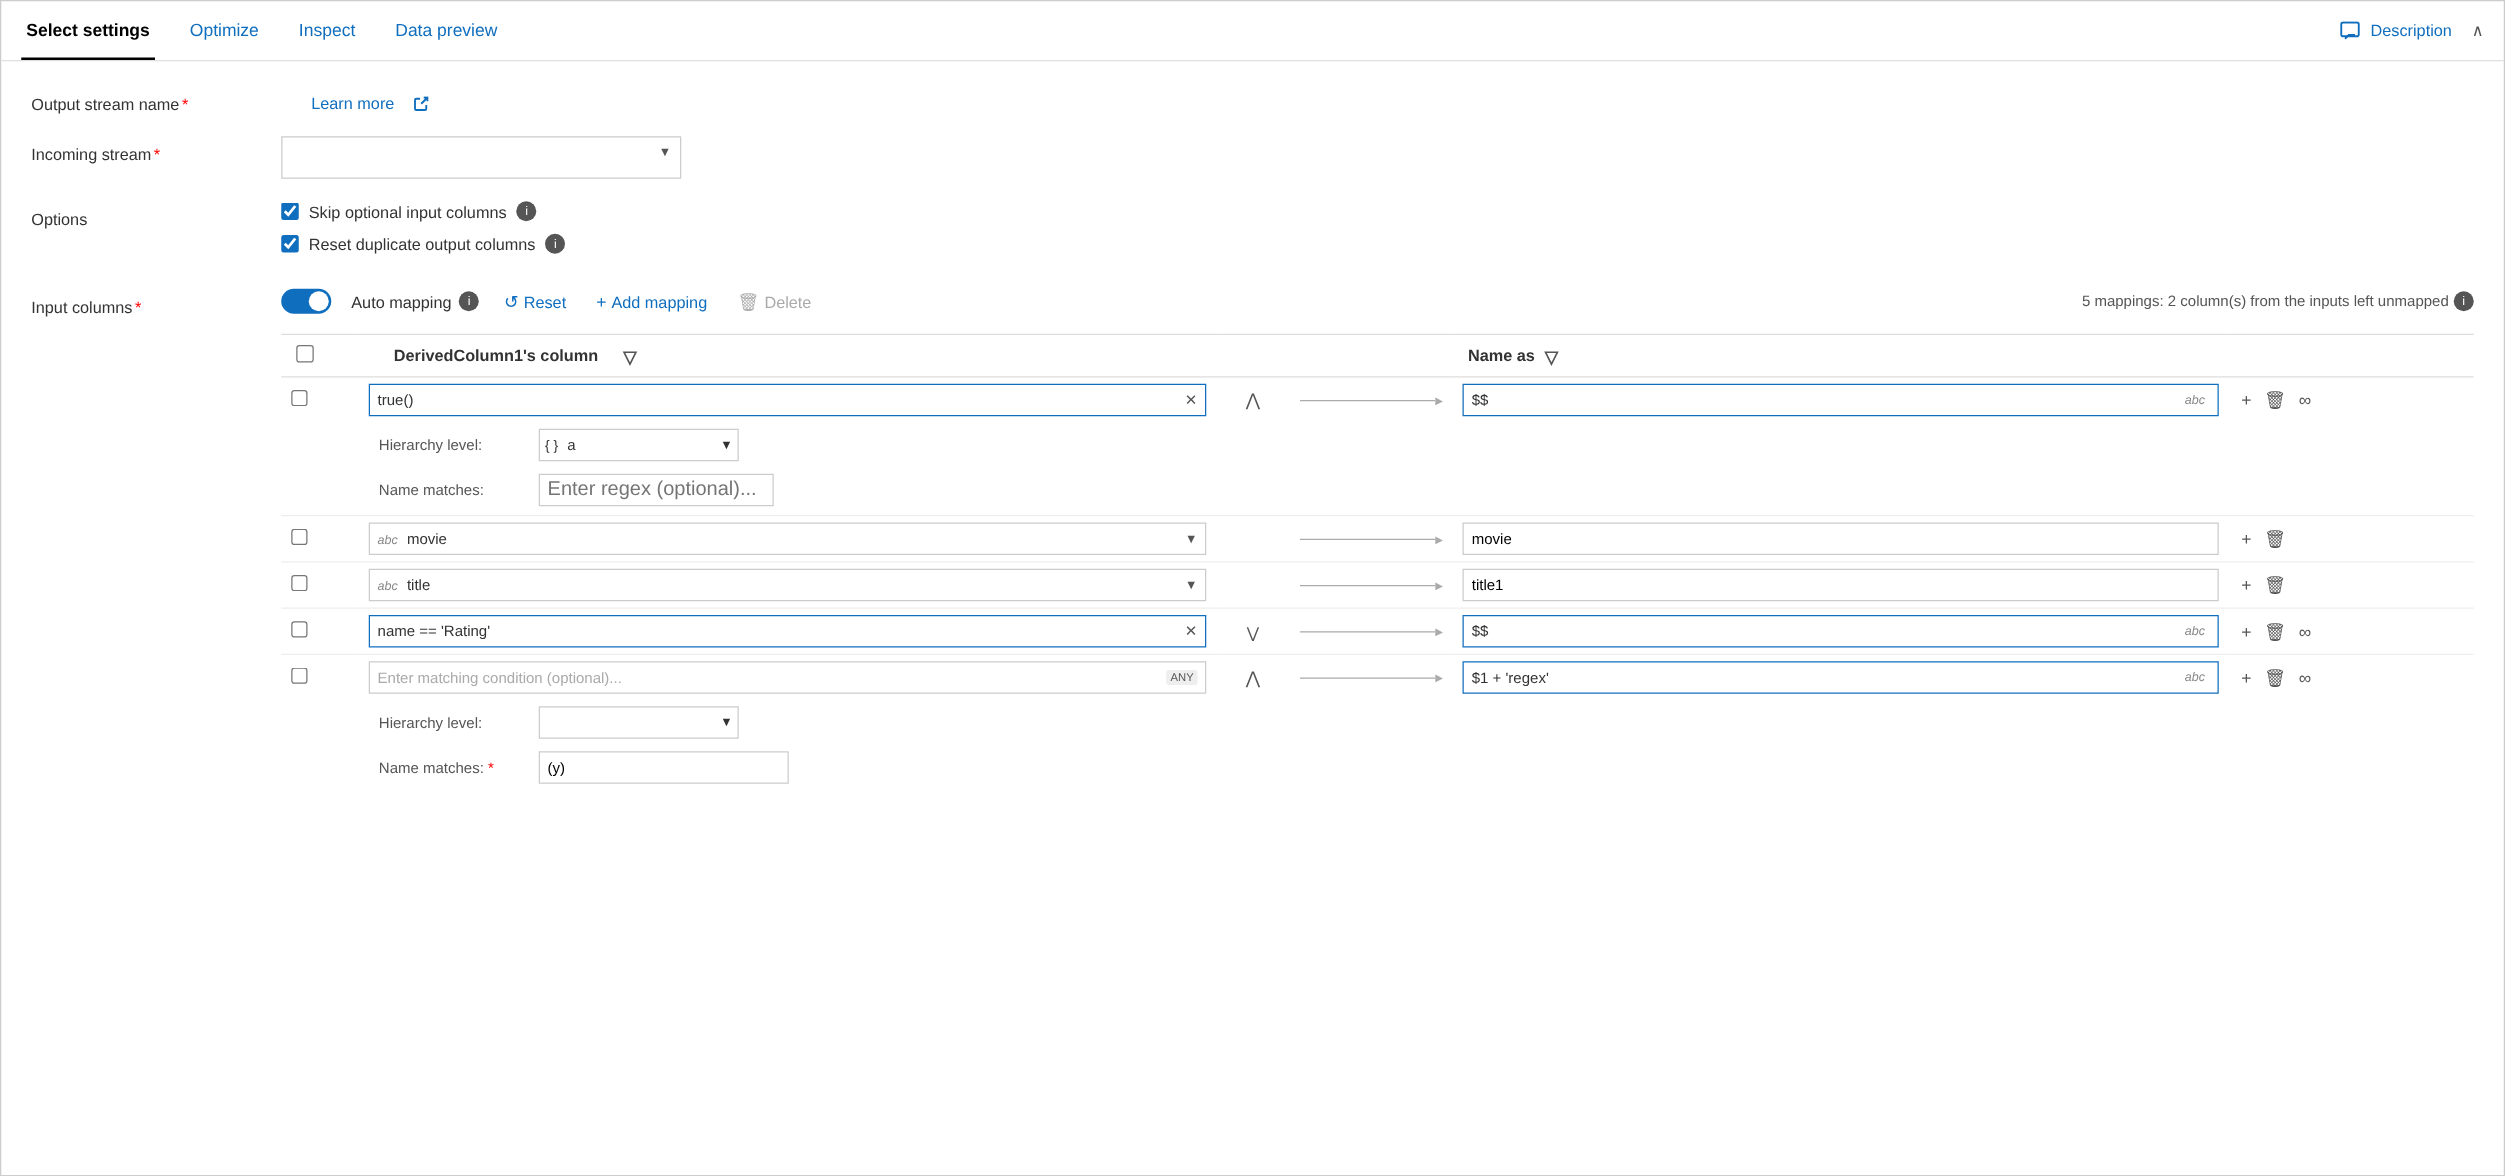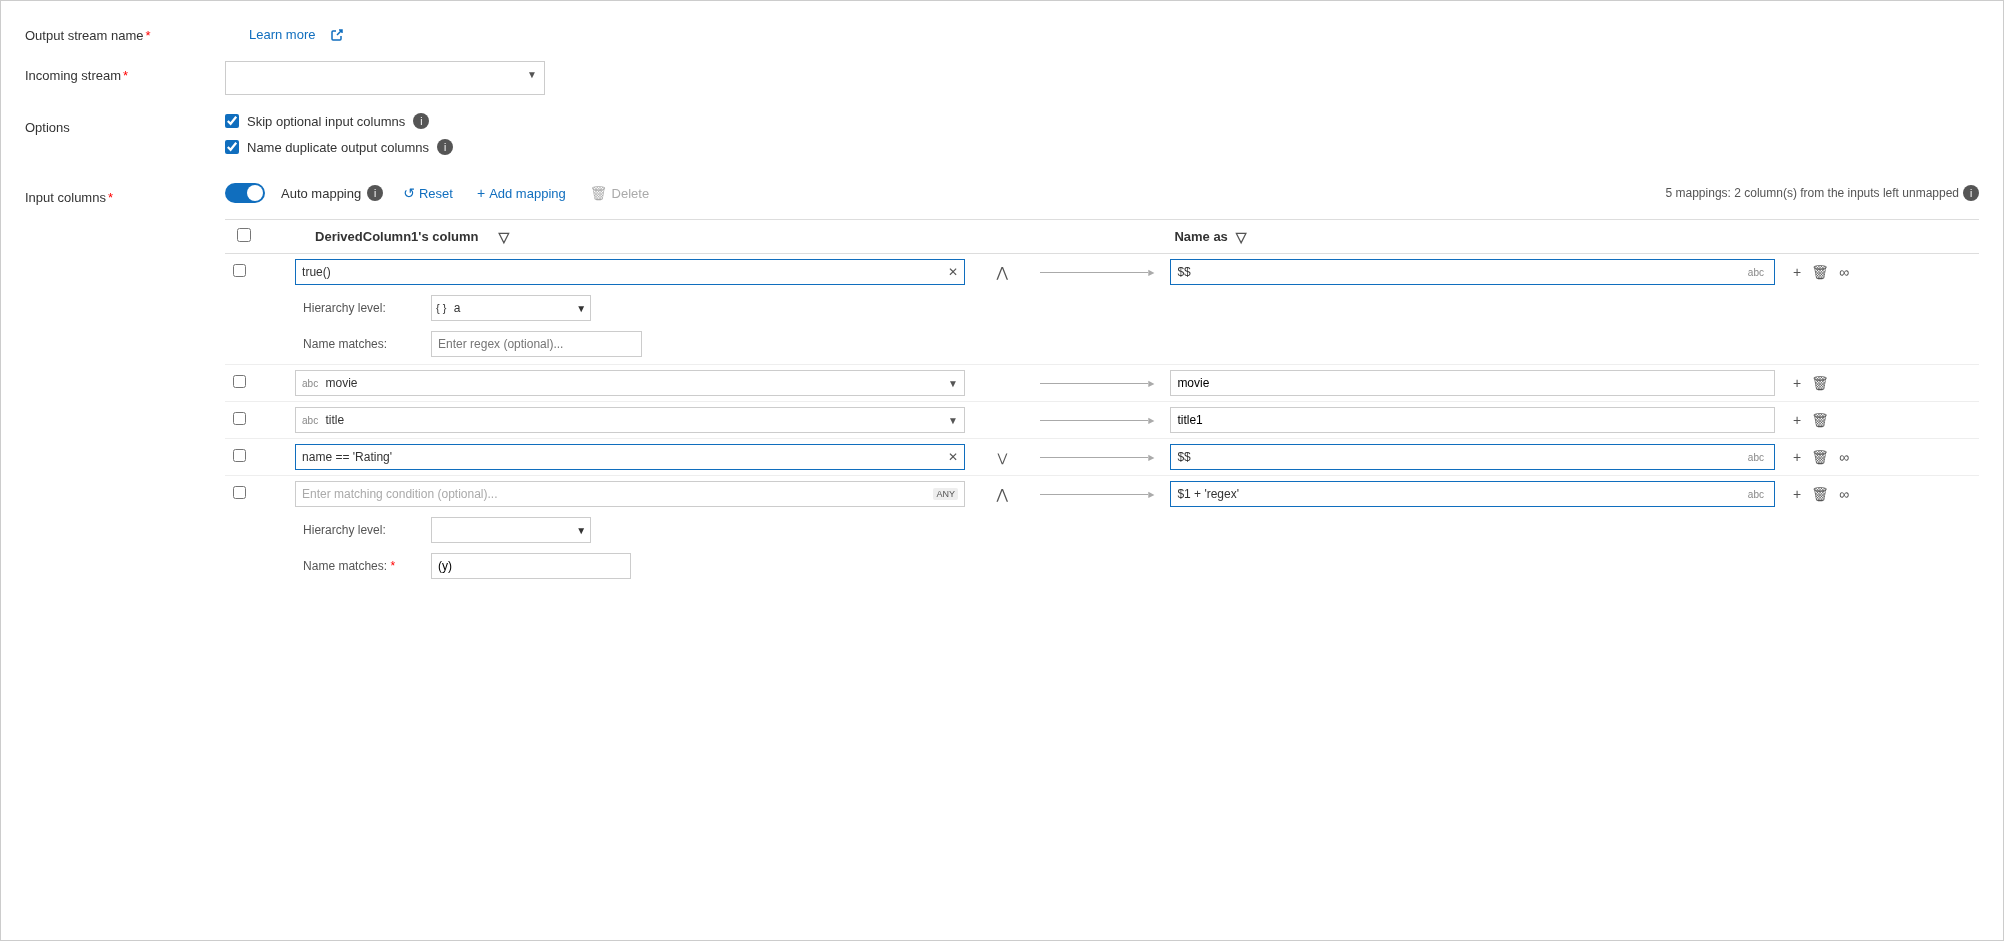--- a/index.html
+++ b/index.html
@@ -62,43 +62,59 @@
     .cell-input-normal { border: 1px solid #ccc; height: 26px; padding: 0 6px; font-size: 12px; width: 100%; background: #fff; outline: none; }
 
     .expand-icon { color: #555; cursor: pointer; font-size: 14px; }
     .arrow-line { display: flex; align-items: center; color: #aaa; }
     .arrow-line::before { content: ''; flex: 1; height: 1px; background: #aaa; }
     .arrow-line::after { content: '▶'; font-size: 8px; }
 
     .row-actions { display: flex; align-items: center; gap: 6px; }
     .icon-btn { background: none; border: none; cursor: pointer; color: #555; font-size: 14px; padding: 2px; }
 
-    .abc-badge { font-size: 10px; color: #888; margin-right: 4px; }
+    .abc-badge { font-size: 10px; color: #888; margin-right: 4px; font-style: italic; }
 
     .sub-row td { padding: 3px 8px; }
     .sub-label { font-size: 12px; color: #555; width: 120px; min-width: 120px; display: inline-block; }
 
     .hierarchy-select { border: 1px solid #ccc; height: 26px; font-size: 12px; padding: 0 4px; background: #fff; display: inline-flex; align-items: center; gap: 4px; min-width: 160px; justify-content: space-between; }
-    .regex-input { border: 1px solid #ccc; height: 26px; padding: 0 6px; font-size: 12px; width: 211px; color: #8b5cf6; background: #fff; }
+    .regex-input { border: 1px solid #ccc; height: 26px; padding: 0 6px; font-size: 16px; width: 188px; color: #8b5cf6; background: #fff; }
     .regex-input-required { border: 1px solid #ccc; height: 26px; padding: 0 6px; font-size: 12px; width: 200px; background: #fff; }
 
     .any-badge { font-size: 9px; color: #888; margin-left: 4px; }
 
     .filter-icon { cursor: pointer; color: #555; font-size: 14px; }
     .header-checkbox { width: 14px; height: 14px; }
 
     
     .th-source { display: flex; align-items: center; gap: 20px; margin-left: 16px; }
     .th-nameas { display: flex; align-items: center; gap: 8px; }
   </style>
 </head>
 <body>
 
 <div class="main-container">
 
+  <div class="tab-bar">
+    <div class="tabs">
+      <div class="tab active">Select settings</div>
+      <div class="tab">Optimize</div>
+      <div class="tab">Inspect</div>
+      <div class="tab">Data preview</div>
+    </div>
+    <div class="tab-right">
+      <svg viewBox="0 0 16 16" fill="none" stroke="#106ebe" stroke-width="1.5">
+        <rect x="1" y="1" width="14" height="11" rx="1.5"></rect>
+        <path d="M4 14l3-3h5"></path>
+      </svg>
+      <span>Description</span>
+      <span style="color:#555; margin-left:8px;">∧</span>
+    </div>
+  </div>
 
   <div class="content">
 
     <div class="form-row">
       <div class="form-label">
         <span>Output stream name</span><span class="required">*</span>
       </div>
       <div class="form-control">
         <a class="learn-more">
           <span>Learn more</span>
@@ -127,21 +143,21 @@
     <div class="form-row">
       <div class="form-label">Options</div>
       <div class="form-control">
         <div class="checkbox-row">
           <input type="checkbox" checked="" style="">
           <span>Skip optional input columns</span>
           <span class="info-icon">i</span>
         </div>
         <div class="checkbox-row">
           <input type="checkbox" checked="" style="">
-          <span>Name duplicate output columns</span>
+          <span>Reset duplicate output columns</span>
           <span class="info-icon">i</span>
         </div>
       </div>
     </div>
 
     <div class="form-row">
       <div class="form-label">
         <span>Input columns</span><span class="required">*</span>
       </div>
       <div class="form-control">

